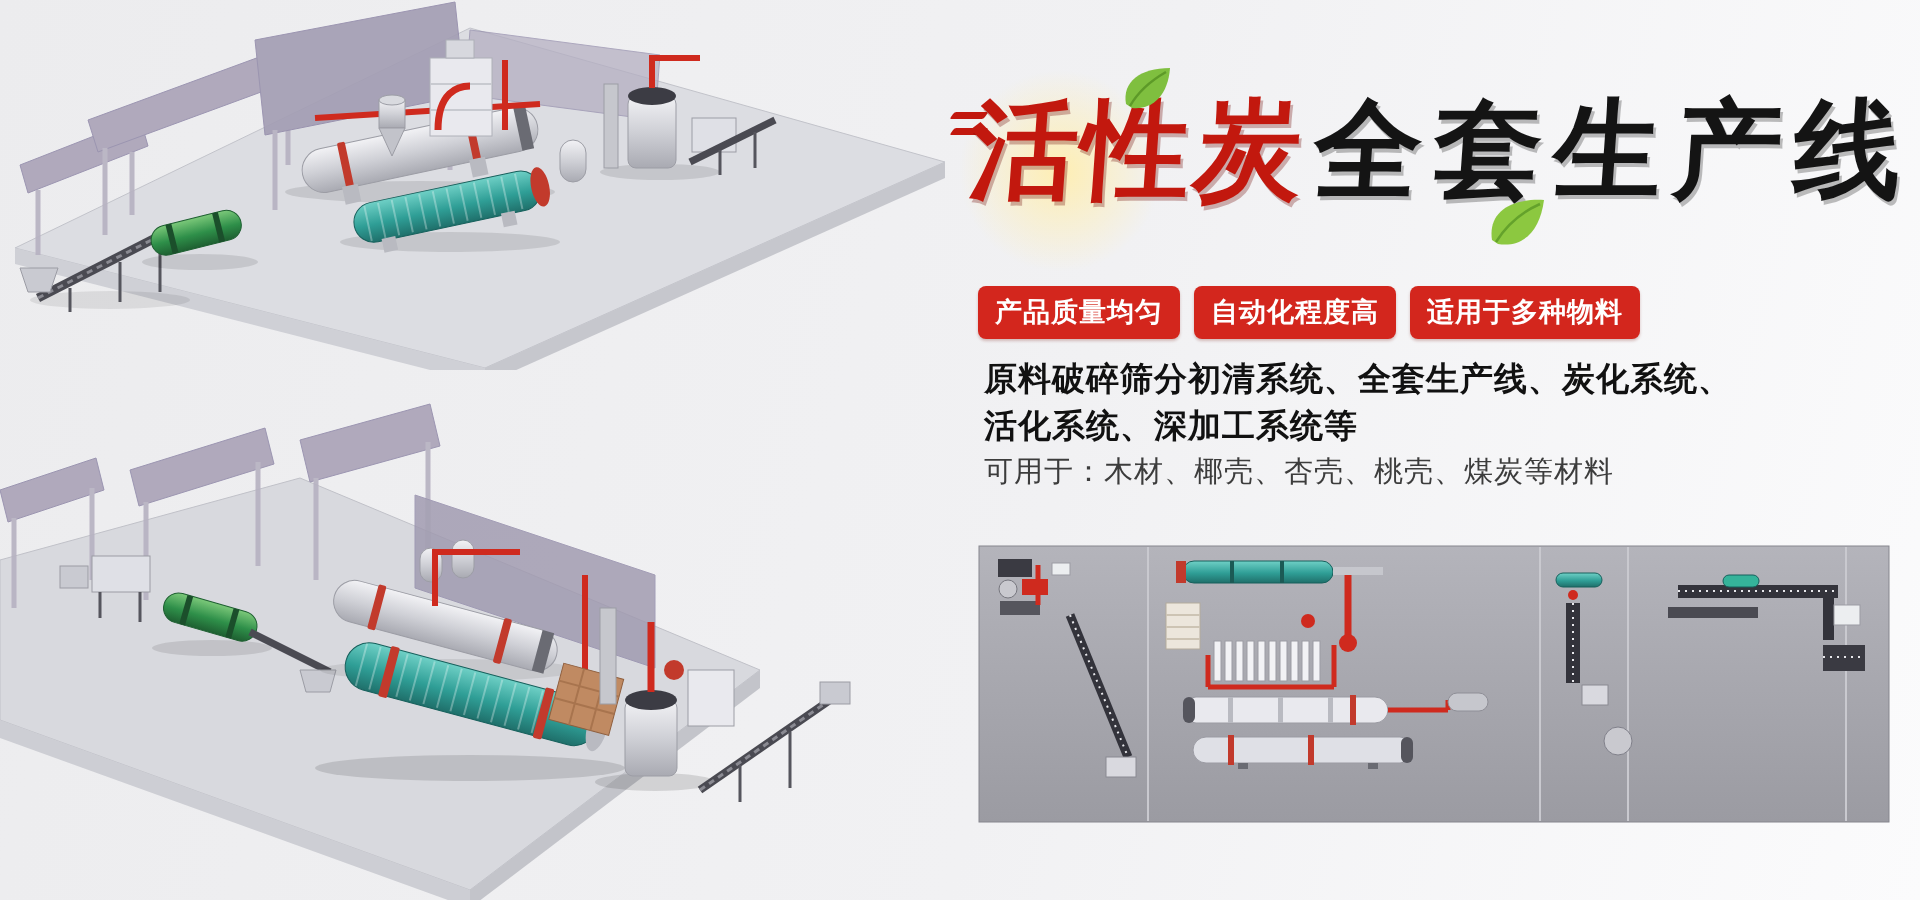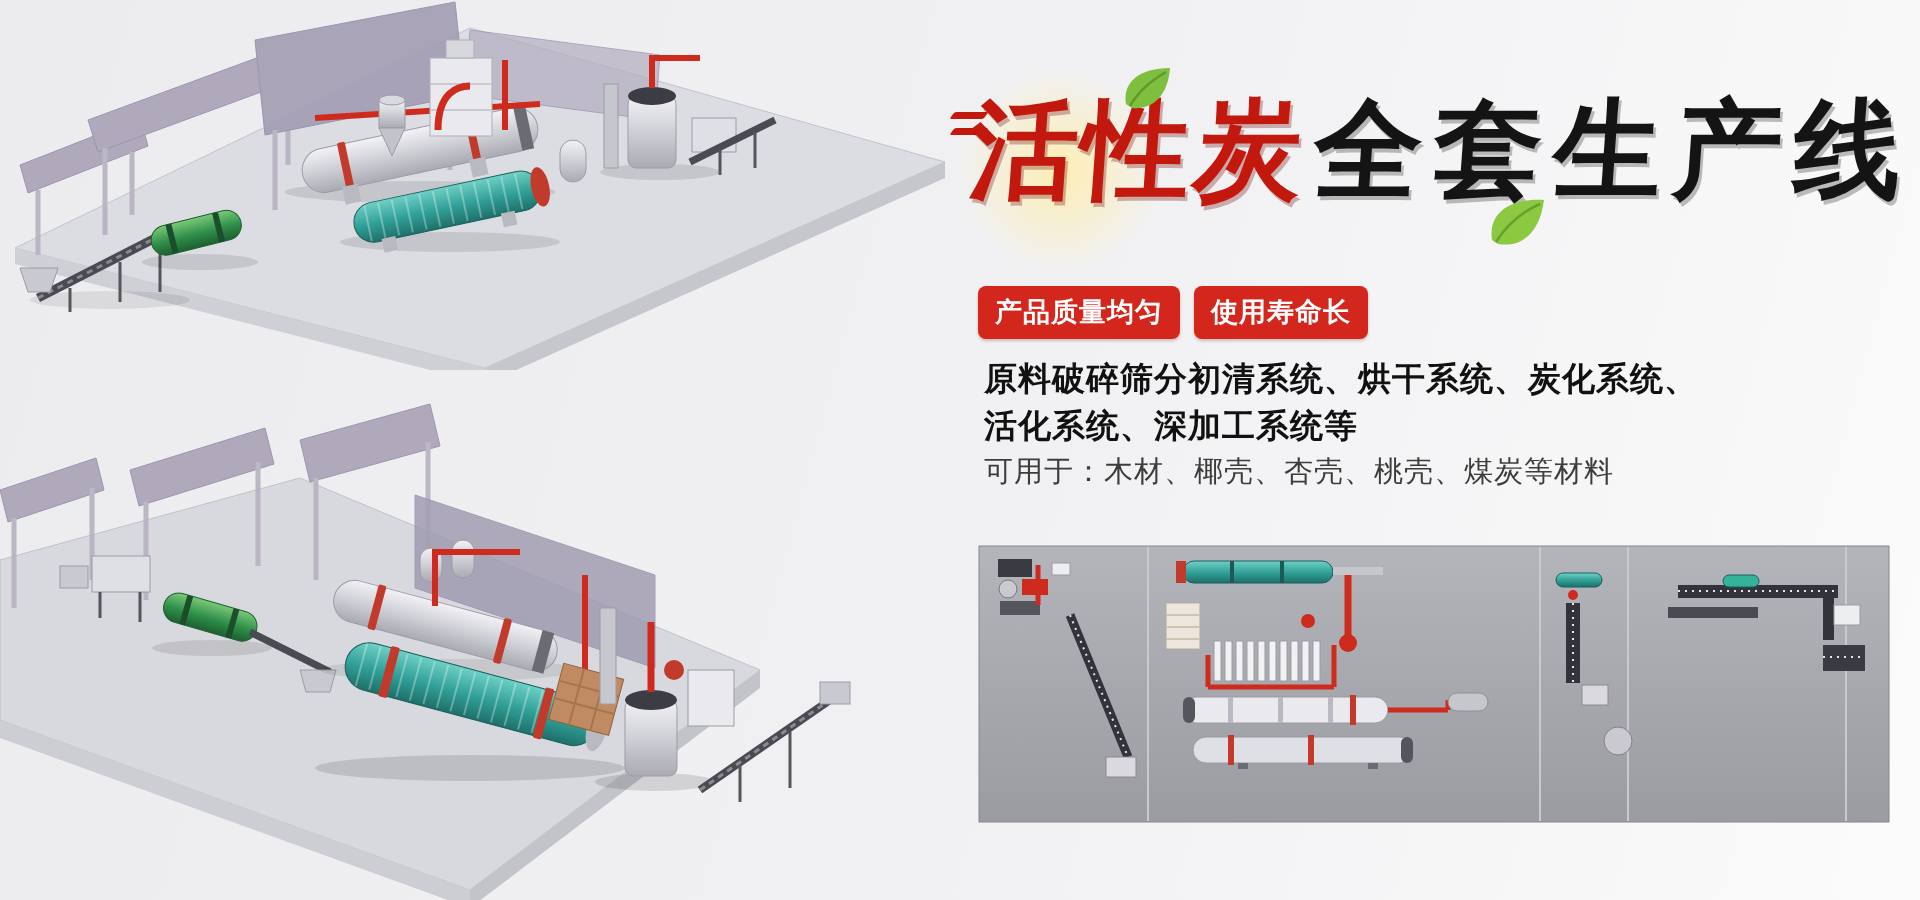--- a/index.html
+++ b/index.html
@@ -264,25 +264,26 @@
       <div class="leaf" style="left:512px; top:108px;">
         <svg width="68" height="58" viewBox="0 0 68 58">
             <path d="M10,46 C6,20 26,4 62,6 C58,38 40,54 16,50 Z" fill="#8cc840"></path>
             <path d="M14,48 C24,32 40,18 58,10" stroke="#64a22b" stroke-width="2.5" fill="none"></path>
           </svg>
       </div>
     </div>
 
     <div class="badges">
       <div class="badge">产品质量均匀</div>
-      <div class="badge">使用寿命长</div>
+      <div class="badge">自动化程度高</div>
+      <div class="badge">适用于多种物料</div>
     </div>
 
     <div class="desc">
-      <div>原料破碎筛分初清系统、烘干系统、炭化系统、</div>
+      <div>原料破碎筛分初清系统、全套生产线、炭化系统、</div>
       <div>活化系统、深加工系统等</div>
     </div>
 
     <div class="materials">可用于：木材、椰壳、杏壳、桃壳、煤炭等材料</div>
 
     <div class="panel">
       <svg viewBox="0 0 912 278">
         <defs>
           <linearGradient id="schemG" x1="0" y1="0" x2="0" y2="1">
             <stop offset="0" stop-color="#b4b4bb"></stop>

